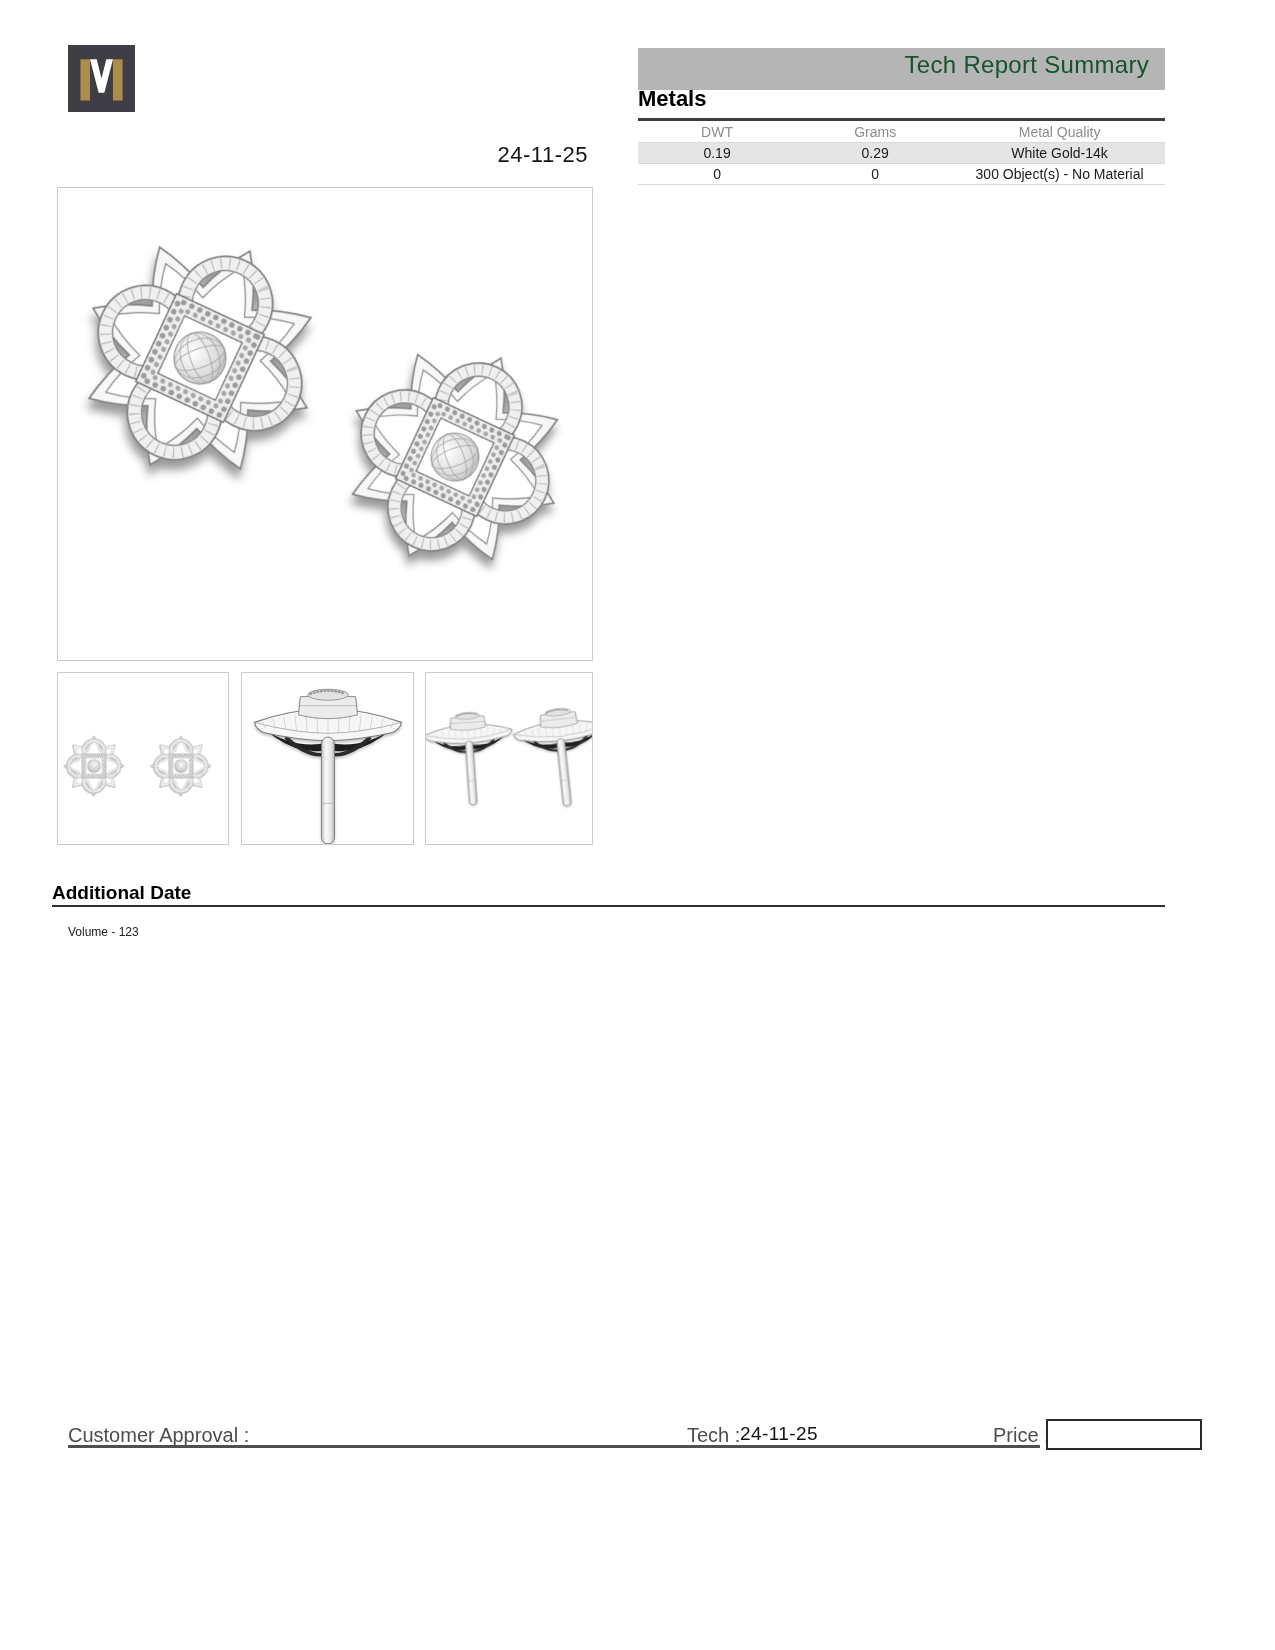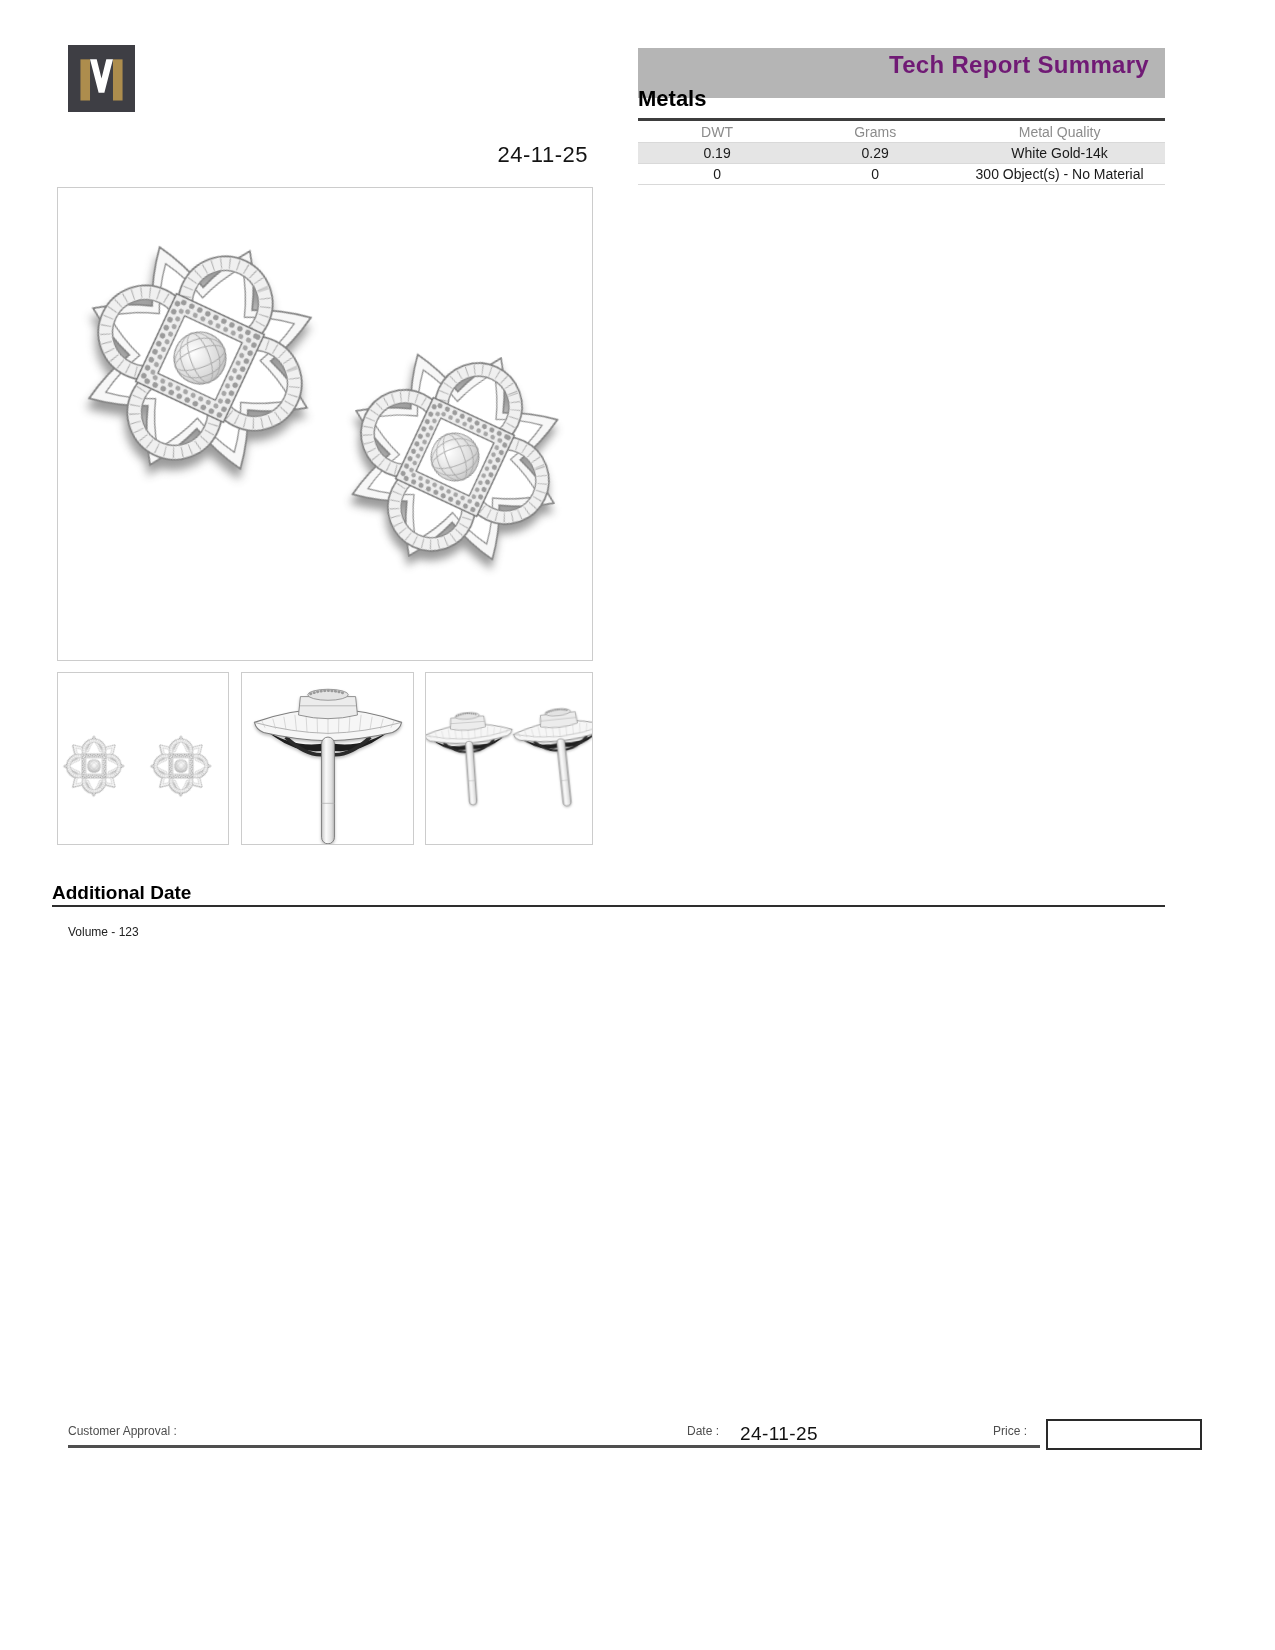--- a/index.html
+++ b/index.html
@@ -16,24 +16,24 @@
   
   .logo {
     position: absolute; left: 68px; top: 45px;
     width: 67px; height: 66px;
     background: #3e3e44;
   }
 
   
   .header-bar {
     position: absolute; left: 638px; top: 48px;
-    width: 527px; height: 50px;
+    width: 527px; height: 42px;
     background: #b5b5b5;
-    color: #701a75;
-    font-size: 24px; font-weight: bold;
+    color: #14532d;
+    font-size: 24px; font-weight: normal;
     line-height: 34px; text-align: right;
     padding-right: 16px;
     letter-spacing: 0.3px;
   }
 
   
   .metals-title {
     position: absolute; left: 638px; top: 86px;
     font-size: 22px; font-weight: bold; color: #000000;
   }
@@ -81,21 +81,21 @@
   .notes-rule {
     position: absolute; left: 52px; top: 905px;
     width: 1113px; height: 2px; background: #2e2e2e;
   }
   .notes-body {
     position: absolute; left: 68px; top: 925px;
     font-size: 12px; color: #222222;
   }
 
   
-  .footer-label { position: absolute; font-size: 12px; color: #4d4d4d; }
+  .footer-label { position: absolute; font-size: 20px; color: #4d4d4d; }
   #approval-label { left: 68px;  top: 1424px; }
   #date-label     { left: 687px; top: 1424px; }
   .footer-date-value {
     position: absolute; left: 740px; top: 1423px;
     font-size: 19px; color: #111111; letter-spacing: 0.4px;
   }
   #price-label    { left: 993px; top: 1424px; }
   .footer-rule {
     position: absolute; left: 68px; top: 1445px;
     width: 972px; height: 2.5px; background: #4f4f4f;
@@ -255,19 +255,19 @@
         <use href="#sv" class="svshadow" transform="translate(42,55) rotate(-4) scale(0.55)"></use>
         <use href="#sv" class="svshadow" transform="translate(133,52) rotate(-6) scale(0.58)"></use>
       </svg>
   </div>
 
   <div class="notes-title">Additional Date</div>
   <div class="notes-rule"></div>
   <div class="notes-body">Volume - 123</div>
 
   <div class="footer-label" id="approval-label">Customer Approval :</div>
-  <div class="footer-label" id="date-label">Date :</div>
+  <div class="footer-label" id="date-label">Tech :</div>
   <div class="footer-date-value">24-11-25</div>
   <div class="footer-label" id="price-label">Price :</div>
   <div class="footer-rule"></div>
   <div class="price-box"></div>
 
 </div>
 
 </body></html>

